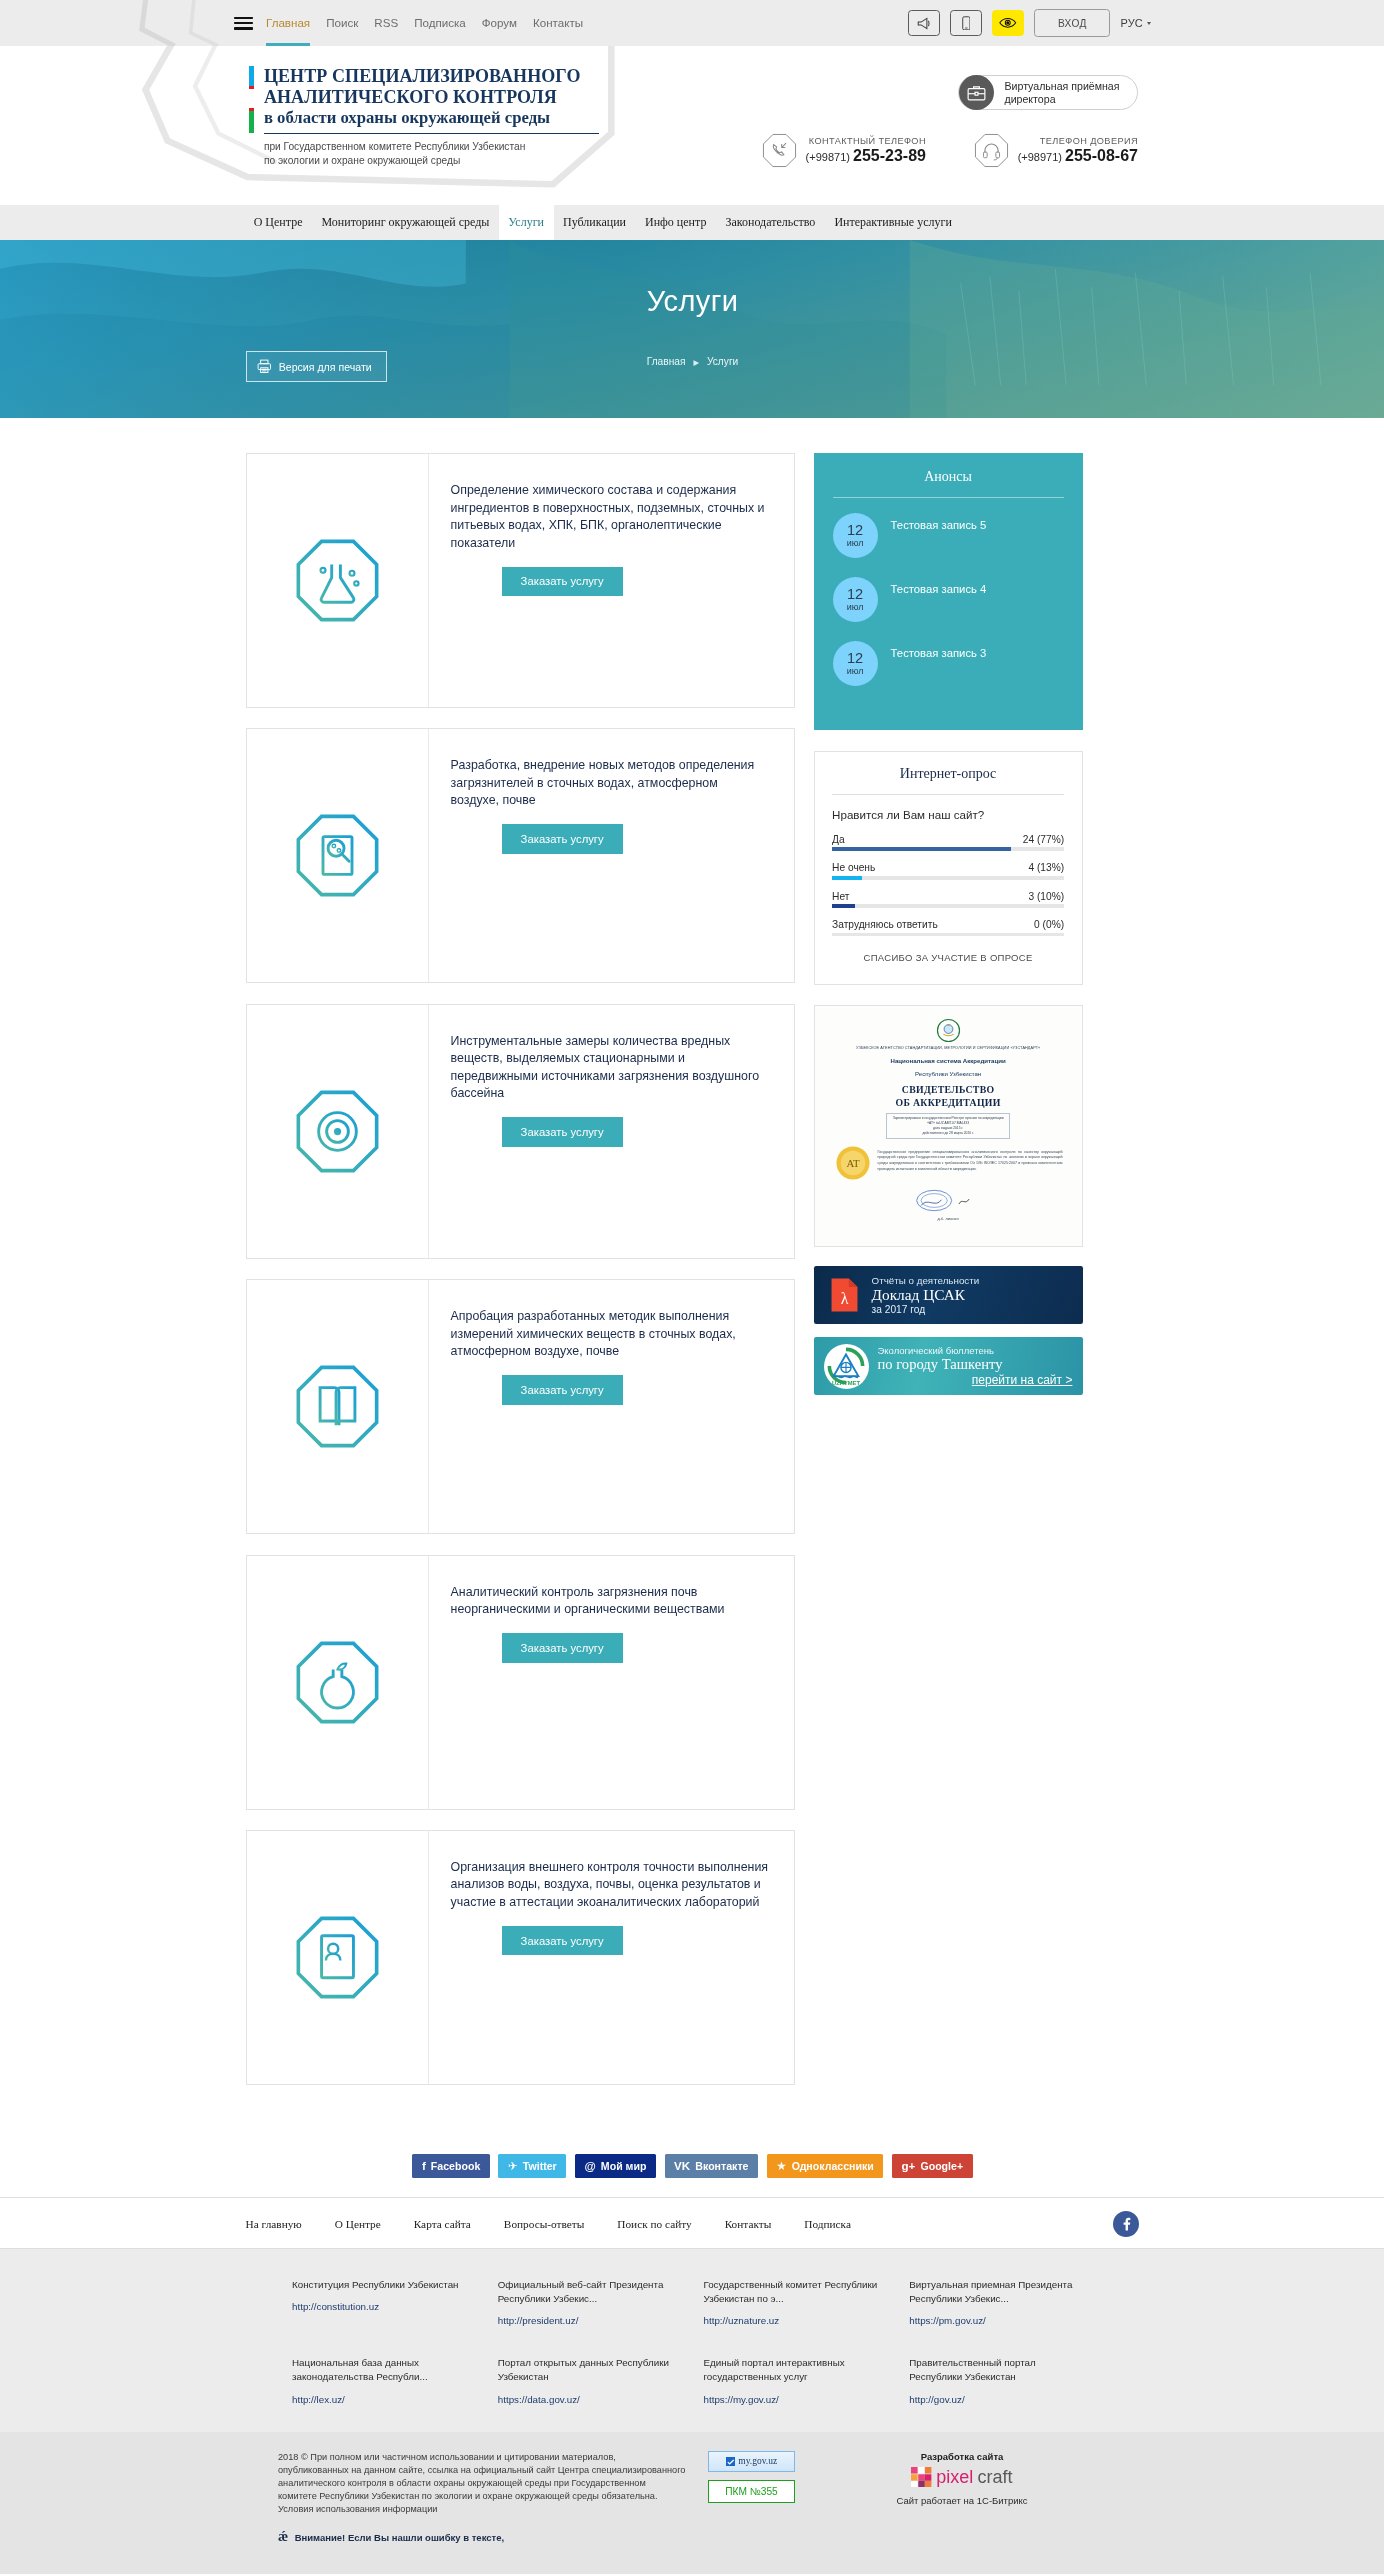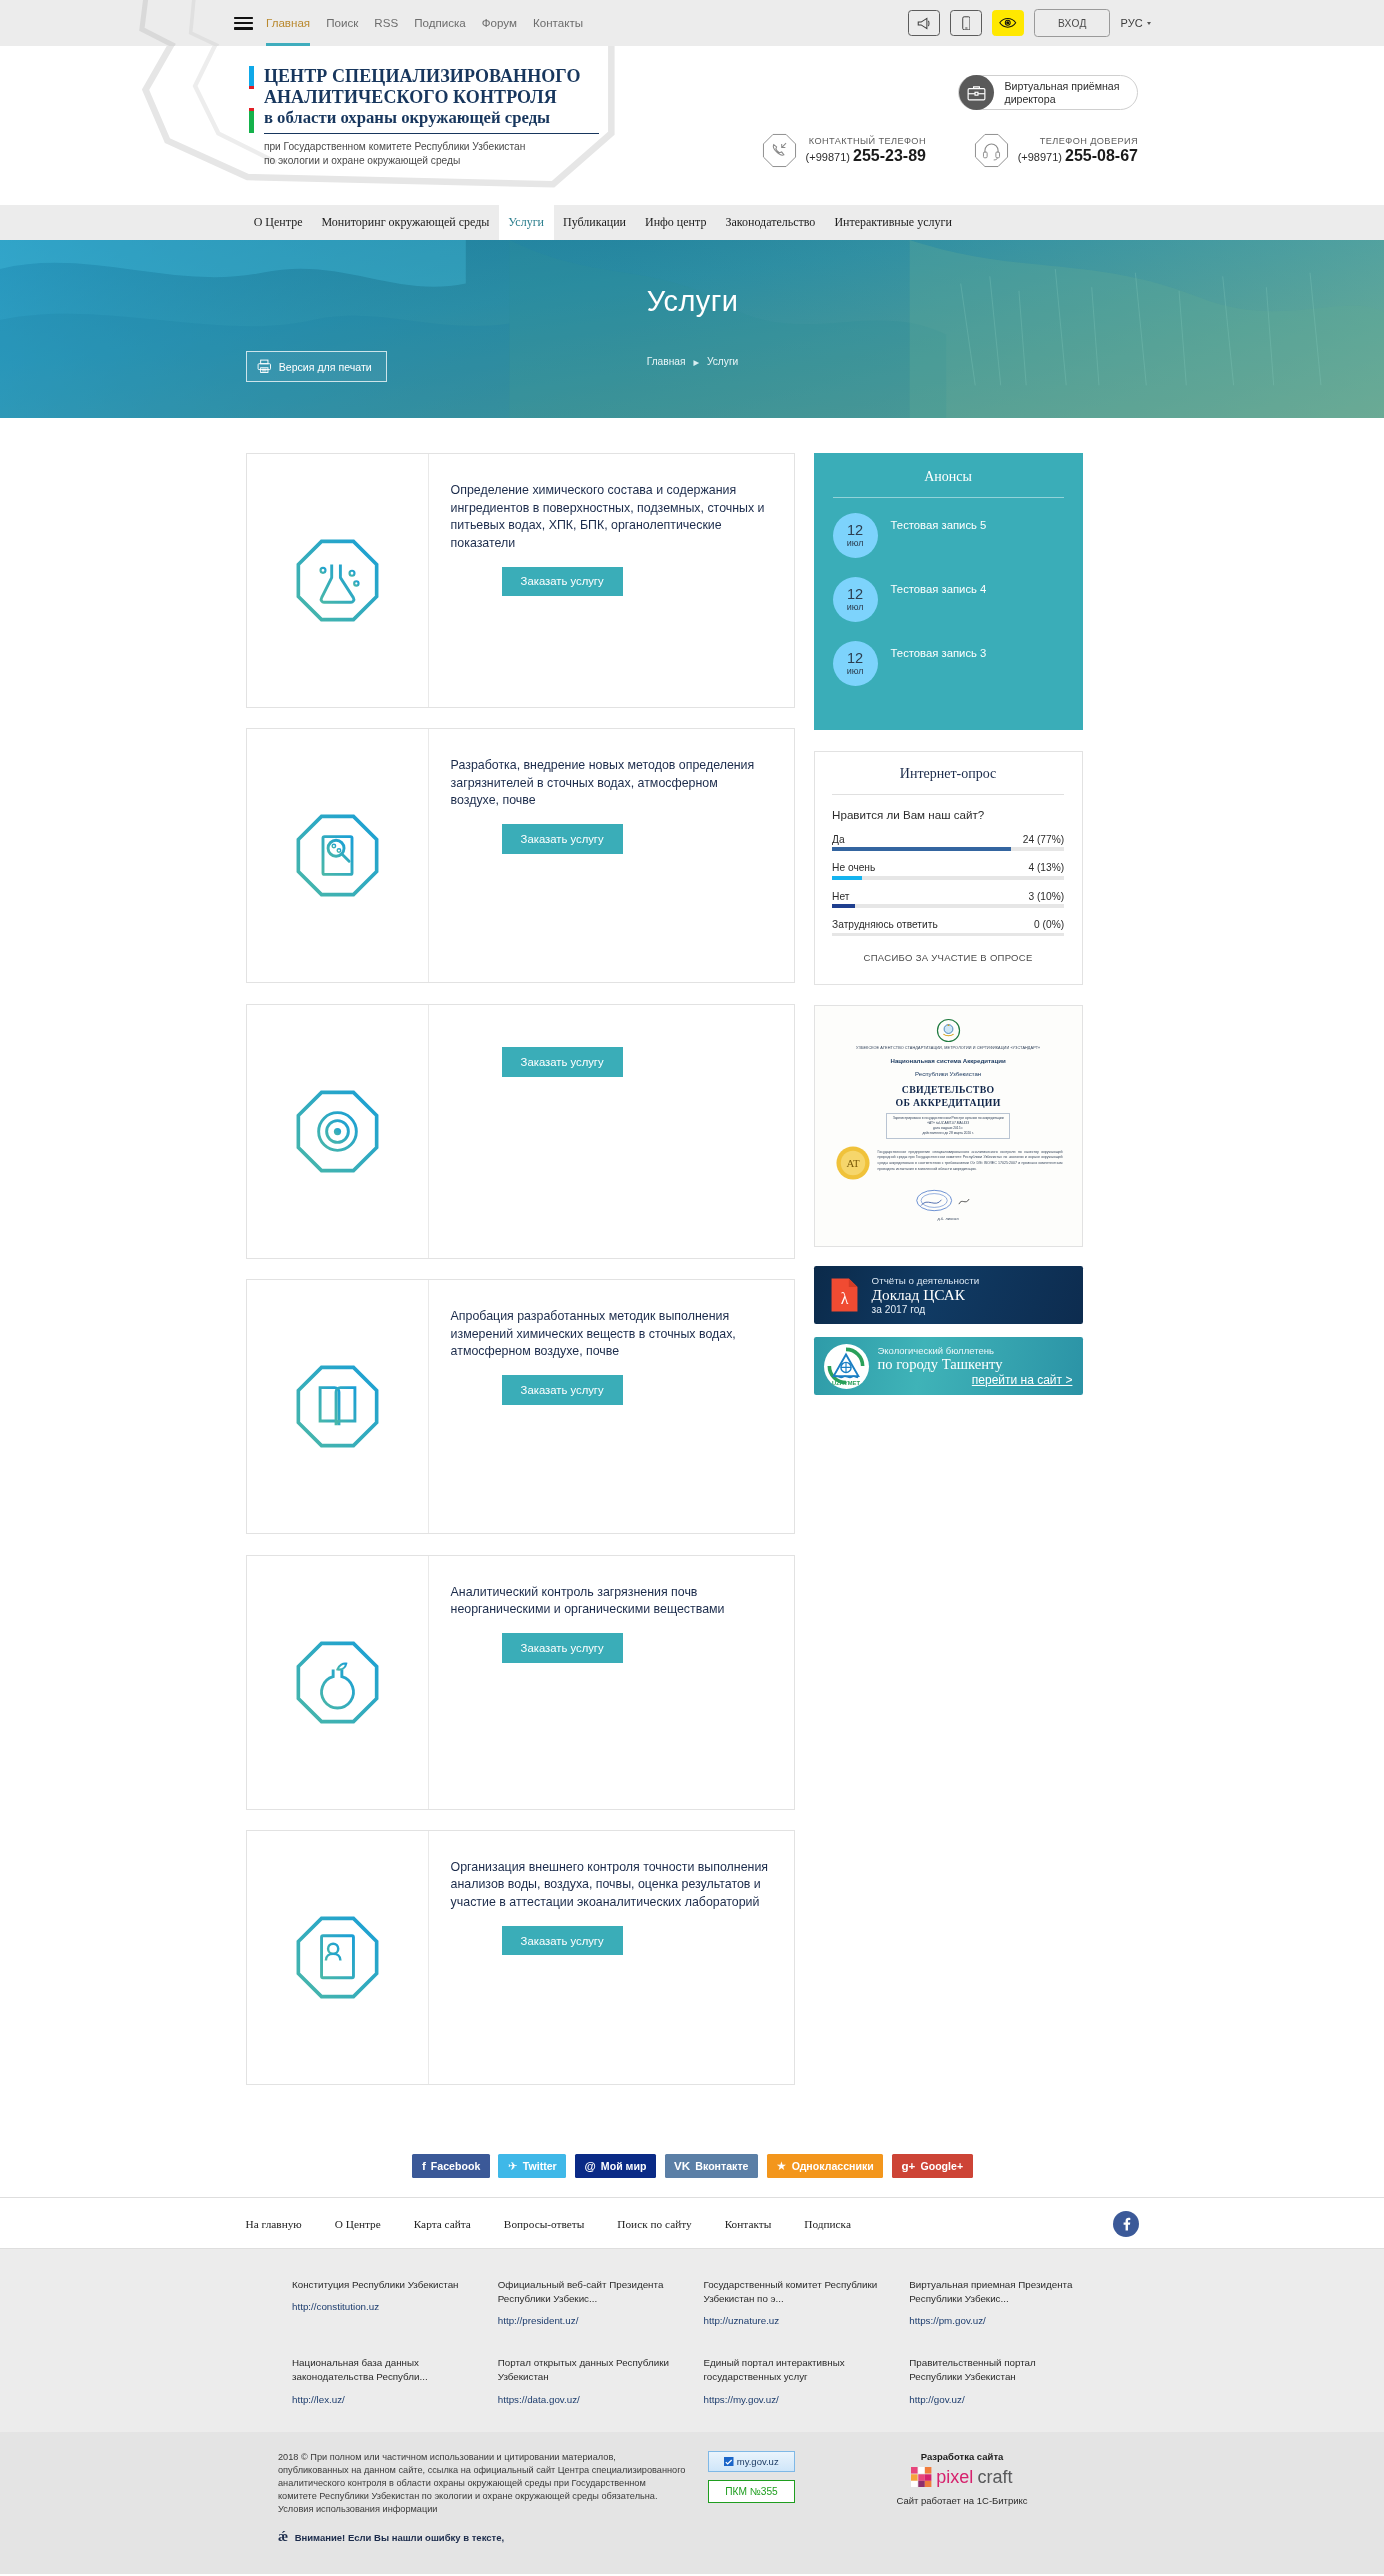--- a/index.html
+++ b/index.html
@@ -219,21 +219,21 @@
   .footer-bottom { background: #e4e4e4; padding: 19px 0 29px; }
   .fb-inner { width: 917px; margin: 0 auto; display: flex; padding: 0 44px; gap: 22px; }
   .fb-copy { flex: 0 0 408px; }
   .fb-copy p { font-size: 9.2px; line-height: 13px; color: #3a3a3a; }
   .fb-warn { display: flex; align-items: center; gap: 6.5px; margin-top: 13px; font-size: 9.5px; color: #1b2b4b; font-weight: bold; }
   .fb-warn .ae { font-family:"Liberation Serif",serif; font-size: 14px; }
   .fb-stats { flex: 0 0 156px; font-size: 9.2px; line-height: 14px; color: #3a3a3a; }
   .fb-stats b { color: #1b1b1b; }
   .fb-badges { flex: 0 0 87px; }
   .badge-my { border: 0.7px solid #7fb8e6; background: linear-gradient(#eaf4fc,#cfe6f9); height: 20.4px; display:flex; align-items:center; justify-content:center; gap: 2.9px; cursor:pointer; }
-  .badge-my span { font-family:Liberation Sans, sans-serif; font-size: 9.5px; color: #1b3a63; }
+  .badge-my span { font-family:Liberation Serif, serif; font-size: 9.5px; color: #1b3a63; }
   .badge-pkm { margin-top: 8.7px; border: 1.5px solid #1f9e1f; background: #fff; height: 23px; display:flex; align-items:center; justify-content:center; color:#1f9e1f; font-size: 10.2px; cursor:pointer; }
   .fb-dev { flex: 1; text-align: center; }
   .fb-dev .dev-t { font-size: 9.5px; font-weight: bold; color: #1b1b1b; }
   .pixel { display: flex; align-items: center; justify-content: center; gap: 4.4px; margin-top: 4.4px; }
   .pixel .px-mark { width: 20.4px; height: 20.4px; }
   .pixel .px-t1 { font-size: 18px; color: #d6216d; }
   .pixel .px-t2 { font-size: 18px; color: #58595b; }
   .fb-dev .bx { font-size: 9.5px; color: #2a2a2a; margin-top: 7.3px; }
 </style>
 </head>
@@ -480,20 +480,21 @@
           <circle cx="60" cy="60" r="26" stroke="url(#g3)" stroke-width="4" fill="none"></circle>
           <circle cx="60" cy="60" r="15" stroke="url(#g3)" stroke-width="4" fill="none"></circle>
           <circle cx="60" cy="60" r="5" fill="url(#g3)"></circle>
           <line x1="60" y1="26" x2="60" y2="34" stroke="url(#g3)" stroke-width="4" stroke-linecap="round"></line>
           <line x1="60" y1="86" x2="60" y2="94" stroke="url(#g3)" stroke-width="4" stroke-linecap="round"></line>
           <line x1="26" y1="60" x2="34" y2="60" stroke="url(#g3)" stroke-width="4" stroke-linecap="round"></line>
           <line x1="86" y1="60" x2="94" y2="60" stroke="url(#g3)" stroke-width="4" stroke-linecap="round"></line>
         </svg>
       </div>
       <div class="svc-body">
+        <div class="svc-title">Инструментальные замеры количества вредных веществ, выделяемых стационарными и передвижными источниками загрязнения воздушного бассейна</div>
         <button class="svc-btn">Заказать услугу</button>
       </div>
     </div>
 
     <div class="svc-card">
       <div class="svc-ico-cell">
         <svg width="87" height="87" viewBox="0 0 120 120" fill="none">
           <defs>
               <linearGradient id="g4" x1="0" y1="1" x2="1" y2="0">
                 <stop offset="0%" stop-color="#49b7a8"></stop>

